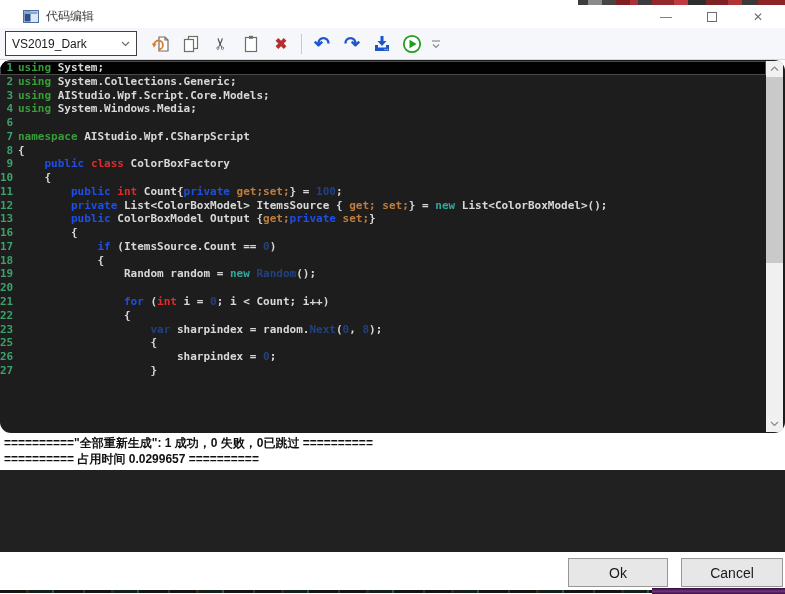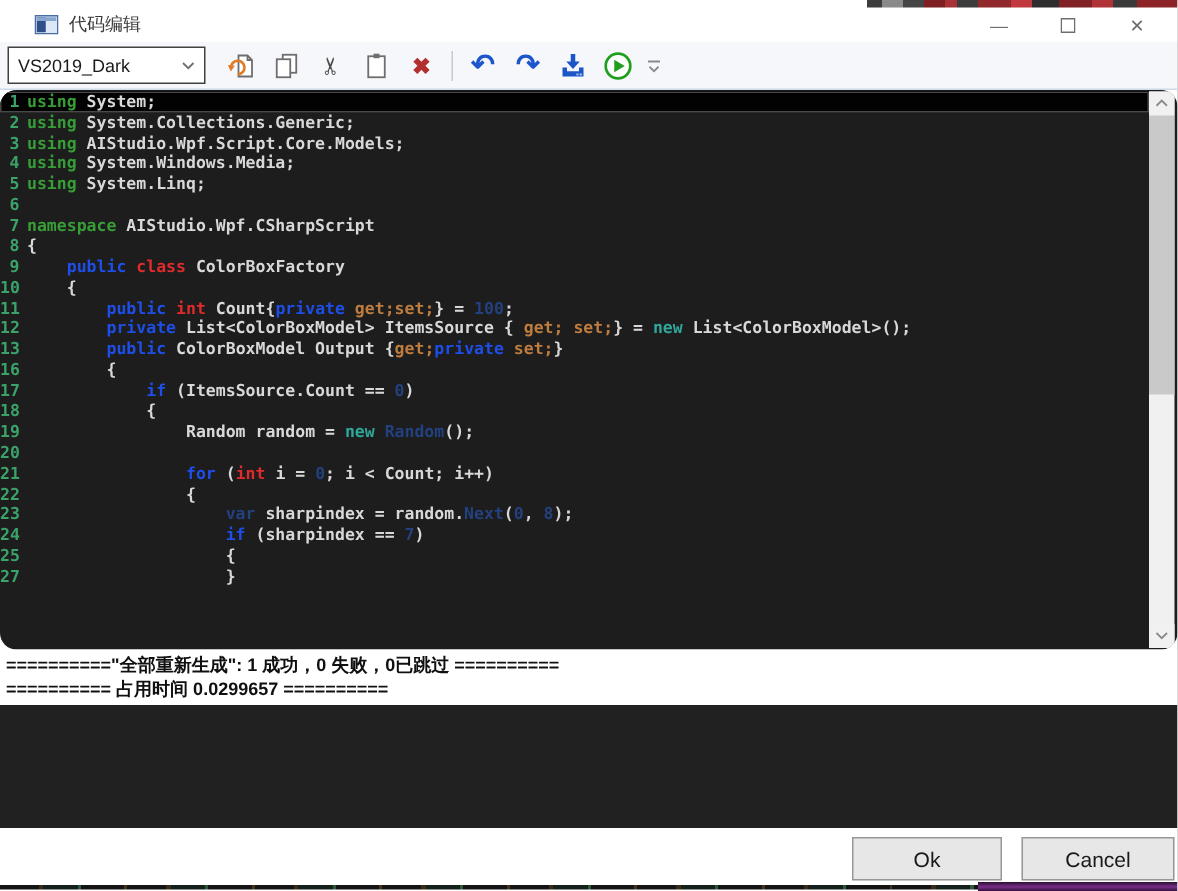--- a/index.html
+++ b/index.html
@@ -164,39 +164,38 @@
       </div>
     </div>
   </div>
 
   <div class="editor">
     <div class="code-lines">
         <div class="cl cur"><span class="ln">1</span><span class="ct"><span class="tk-g">using</span><span class="tk-p"> System;</span></span></div>
         <div class="cl"><span class="ln">2</span><span class="ct"><span class="tk-g">using</span><span class="tk-p"> System.Collections.Generic;</span></span></div>
         <div class="cl"><span class="ln">3</span><span class="ct"><span class="tk-g">using</span><span class="tk-p"> AIStudio.Wpf.Script.Core.Models;</span></span></div>
         <div class="cl"><span class="ln">4</span><span class="ct"><span class="tk-g">using</span><span class="tk-p"> System.Windows.Media;</span></span></div>
-        <div class="cl"><span class="ln">5</span><span class="ct"><span class="tk-g">using</span><span class="tk-p"> System.Linq;</span></span></div>
         <div class="cl"><span class="ln">6</span><span class="ct"></span></div>
         <div class="cl"><span class="ln">7</span><span class="ct"><span class="tk-g">namespace</span><span class="tk-p"> AIStudio.Wpf.CSharpScript</span></span></div>
         <div class="cl"><span class="ln">8</span><span class="ct"><span class="tk-p">{</span></span></div>
         <div class="cl"><span class="ln">9</span><span class="ct"><span class="tk-p">    </span><span class="tk-b">public</span><span class="tk-p"> </span><span class="tk-r">class</span><span class="tk-p"> ColorBoxFactory</span></span></div>
         <div class="cl"><span class="ln">10</span><span class="ct"><span class="tk-p">    {</span></span></div>
         <div class="cl"><span class="ln">11</span><span class="ct"><span class="tk-p">        </span><span class="tk-b">public</span><span class="tk-p"> </span><span class="tk-r">int</span><span class="tk-p"> Count{</span><span class="tk-b">private</span><span class="tk-p"> </span><span class="tk-o">get;</span><span class="tk-o">set;</span><span class="tk-p">} = </span><span class="tk-n">100</span><span class="tk-p">;</span></span></div>
         <div class="cl"><span class="ln">12</span><span class="ct"><span class="tk-p">        </span><span class="tk-b">private</span><span class="tk-p"> List&lt;ColorBoxModel&gt; ItemsSource { </span><span class="tk-o">get;</span><span class="tk-p"> </span><span class="tk-o">set;</span><span class="tk-p">} = </span><span class="tk-t">new</span><span class="tk-p"> List&lt;ColorBoxModel&gt;();</span></span></div>
         <div class="cl"><span class="ln">13</span><span class="ct"><span class="tk-p">        </span><span class="tk-b">public</span><span class="tk-p"> ColorBoxModel Output {</span><span class="tk-o">get;</span><span class="tk-b">private</span><span class="tk-p"> </span><span class="tk-o">set;</span><span class="tk-p">}</span></span></div>
         <div class="cl"><span class="ln">16</span><span class="ct"><span class="tk-p">        {</span></span></div>
         <div class="cl"><span class="ln">17</span><span class="ct"><span class="tk-p">            </span><span class="tk-b">if</span><span class="tk-p"> (ItemsSource.Count == </span><span class="tk-n">0</span><span class="tk-p">)</span></span></div>
         <div class="cl"><span class="ln">18</span><span class="ct"><span class="tk-p">            {</span></span></div>
         <div class="cl"><span class="ln">19</span><span class="ct"><span class="tk-p">                Random random = </span><span class="tk-t">new</span><span class="tk-p"> </span><span class="tk-n">Random</span><span class="tk-p">();</span></span></div>
         <div class="cl"><span class="ln">20</span><span class="ct"></span></div>
         <div class="cl"><span class="ln">21</span><span class="ct"><span class="tk-p">                </span><span class="tk-b">for</span><span class="tk-p"> (</span><span class="tk-r">int</span><span class="tk-p"> i = </span><span class="tk-n">0</span><span class="tk-p">; i &lt; Count; i++)</span></span></div>
         <div class="cl"><span class="ln">22</span><span class="ct"><span class="tk-p">                {</span></span></div>
         <div class="cl"><span class="ln">23</span><span class="ct"><span class="tk-p">                    </span><span class="tk-n">var</span><span class="tk-p"> sharpindex = random.</span><span class="tk-n">Next</span><span class="tk-p">(</span><span class="tk-n">0</span><span class="tk-p">, </span><span class="tk-n">8</span><span class="tk-p">);</span></span></div>
-        <div class="cl"><span class="ln">24</span><span class="ct"><span class="tk-p">                    </span><span class="tk-b">if</span><span class="tk-p"> (sharpindex == </span><span class="tk-n">7</span><span class="tk-p">)</span></span></div>
         <div class="cl"><span class="ln">25</span><span class="ct"><span class="tk-p">                    {</span></span></div>
+        <div class="cl"><span class="ln">26</span><span class="ct"><span class="tk-p">                        sharpindex = </span><span class="tk-n">0</span><span class="tk-p">;</span></span></div>
         <div class="cl"><span class="ln">27</span><span class="ct"><span class="tk-p">                    }</span></span></div>
       </div>
     <div class="vscroll">
       <div class="sbtn up">
         <svg width="9" height="6" viewBox="0 0 9 6">
           <polyline points="1,4.5 4.5,1 8,4.5" fill="none" stroke="#8a8a8a" stroke-width="1.2"></polyline>
         </svg>
       </div>
       <div class="sthumb"></div>
       <div class="sbtn down">

